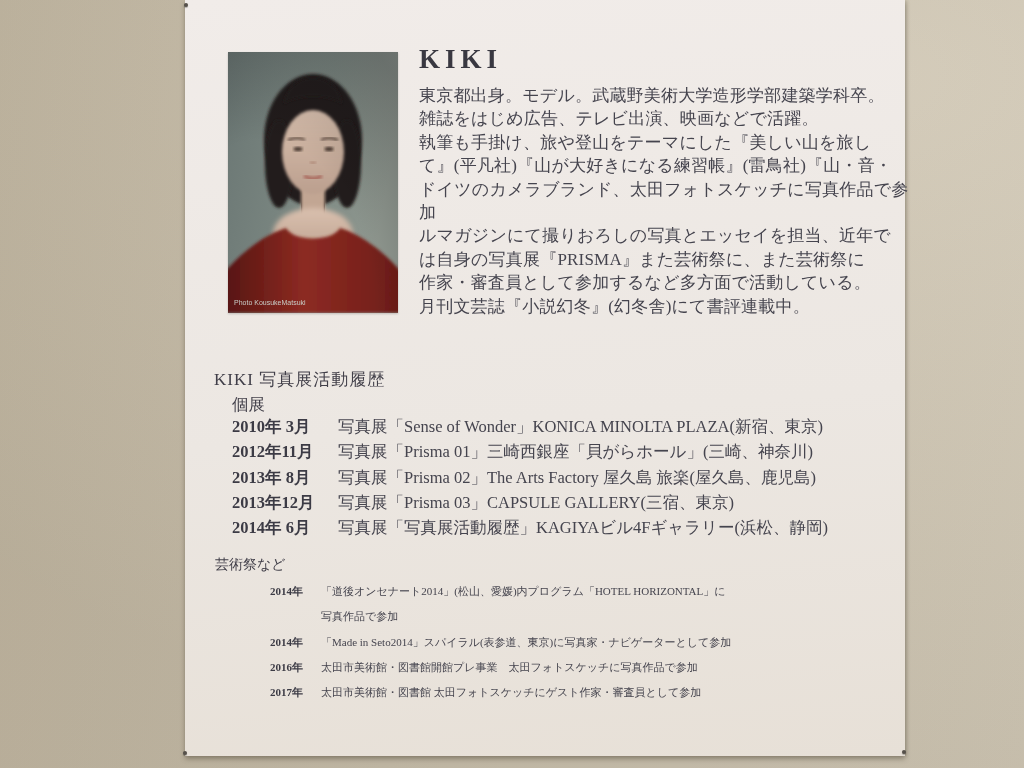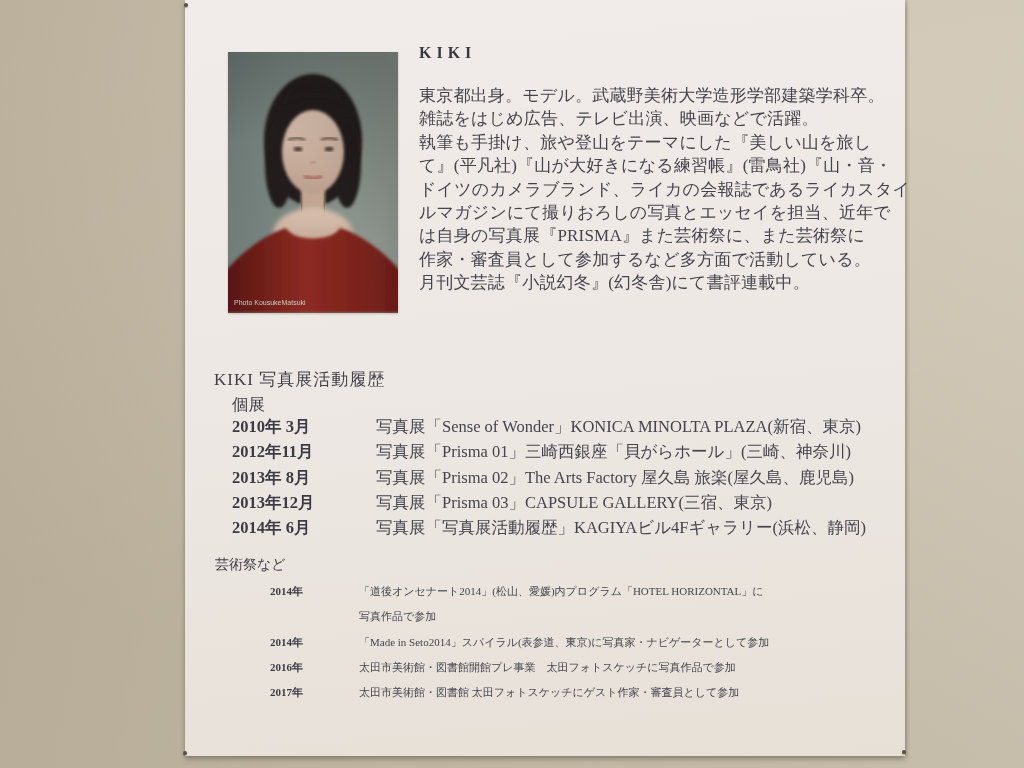--- a/index.html
+++ b/index.html
@@ -25,21 +25,21 @@
   }
   .pin.tl{left:-1px;top:3px;}
   .pin.bl{left:-2px;bottom:1px;}
   .pin.br{right:-1px;bottom:2px;}
   .photo{
     position:absolute;left:43px;top:52px;width:170px;height:261px;
     box-shadow:0 1px 2px rgba(0,0,0,0.2);
   }
   .profile-name{
     position:absolute;left:234px;top:44px;
-    font-size:16px;font-weight:600;letter-spacing:5px;color:#393841;
+    font-size:27px;font-weight:600;letter-spacing:5px;color:#393841;
   }
   .bio{
     position:absolute;left:234px;top:84px;width:492px;
     font-size:17px;line-height:23.4px;letter-spacing:0.2px;color:#45444e;
   }
   .history-heading{
     position:absolute;left:29px;top:368px;
     font-size:17px;letter-spacing:1px;color:#413f49;
   }
   .solo-heading{
@@ -51,21 +51,21 @@
     font-size:16.5px;line-height:25.3px;color:#45444e;
   }
   .fest-heading{
     position:absolute;left:30px;top:556px;
     font-size:14px;color:#413f49;text-align:right;
   }
   .fest-list{
     position:absolute;left:47px;top:579px;width:665px;
     font-size:11px;line-height:25.3px;color:#45444e;margin-left:38px;
   }
-  .row{display:flex;align-items:flex-start;gap:38px;}
+  .row{display:flex;align-items:flex-start;}
   .date-solo{flex:0 0 106px;font-weight:600;color:#3c3b45;}
   .date-fest{flex:0 0 51px;font-weight:600;color:#3c3b45;}
   .desc{flex:1 1 auto;}
 </style>
 </head>
 <body>
 
 <div class="wall-shade"></div>
 
 <div class="paper">
@@ -121,21 +121,21 @@
       <text x="6" y="253" font-size="7" fill="#c9cdc7" font-family="Liberation Sans, sans-serif">Photo KousukeMatsuki</text>
     </svg>
   </div>
 
   <div class="profile-name">KIKI</div>
   <div class="bio">
     <div>東京都出身。モデル。武蔵野美術大学造形学部建築学科卒。</div>
     <div>雑誌をはじめ広告、テレビ出演、映画などで活躍。</div>
     <div>執筆も手掛け、旅や登山をテーマにした『美しい山を旅し</div>
     <div>て』(平凡社)『山が大好きになる練習帳』(雷鳥社)『山・音・</div>
-    <div>ドイツのカメラブランド、ライカの会報誌であるライカスタイ</div>
+    <div>ドイツのカメラブランド、太田フォトスケッチに写真作品で参加</div>
     <div>ルマガジンにて撮りおろしの写真とエッセイを担当、近年で</div>
     <div>は自身の写真展『PRISMA』また芸術祭に、また芸術祭に</div>
     <div>作家・審査員として参加するなど多方面で活動している。</div>
     <div>月刊文芸誌『小説幻冬』(幻冬舎)にて書評連載中。</div>
   </div>
 
   <div class="history-heading">KIKI 写真展活動履歴</div>
   <div class="solo-heading">個展</div>
 
   <div class="solo-list">

